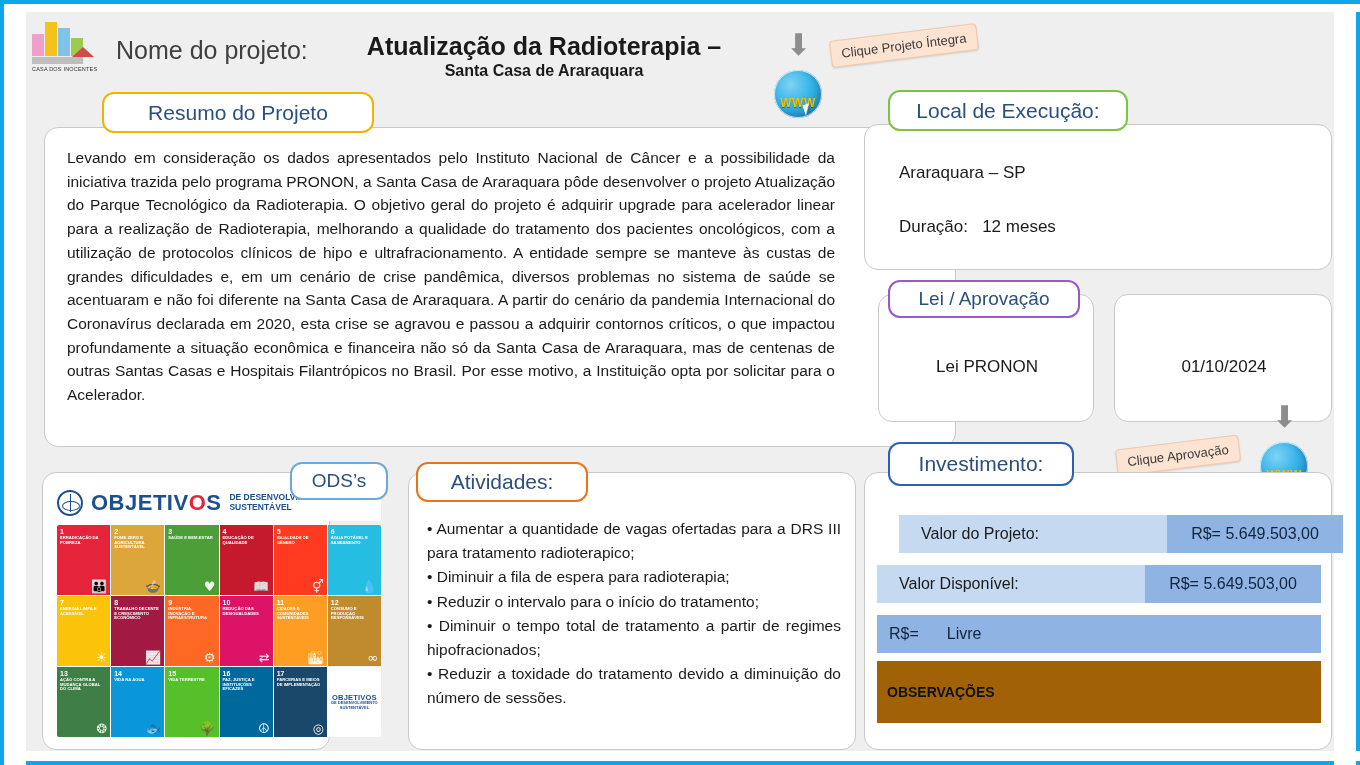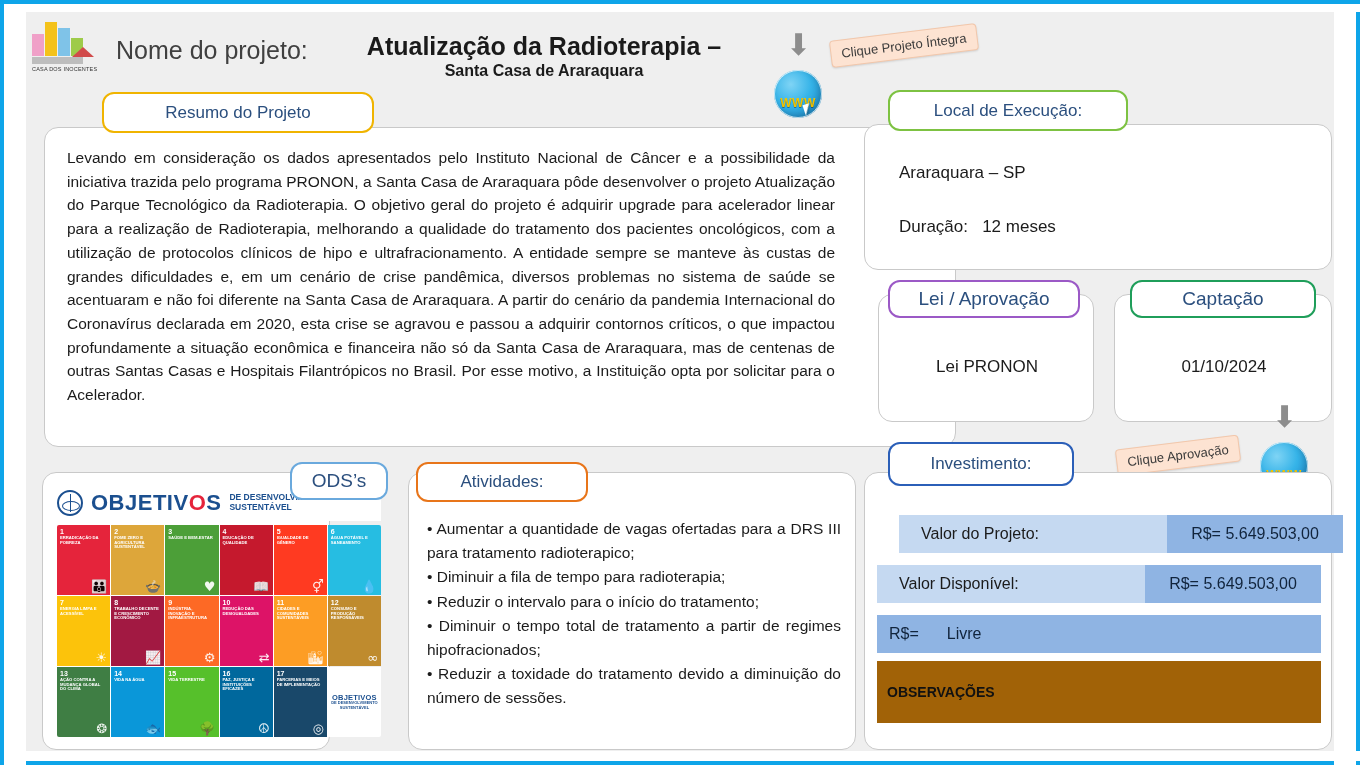--- a/index.html
+++ b/index.html
@@ -159,21 +159,21 @@
     box-sizing: border-box;
   }
   .pill {
     position: absolute;
     background: #ffffff;
     border-radius: 12px;
     box-sizing: border-box;
     display: flex;
     align-items: center;
     justify-content: center;
-    font-size: 17px;
+    font-size: 21px;
     color: #3c3c3c;
     padding: 0 14px;
     white-space: nowrap;
   }
 
   
   #resumo-card { left: 40px; top: 123px; width: 912px; height: 320px; }
   #resumo-pill {
     left: 98px; top: 88px; width: 272px; height: 41px;
     border: 2px solid #f0b400;
@@ -503,21 +503,20 @@
   <div class="pill" id="local-pill">Local de Execução:</div>
 
   <div class="card" id="lei-card">
     <div class="lei-text">Lei PRONON</div>
   </div>
   <div class="pill" id="lei-pill">Lei / Aprovação</div>
 
   <div class="card" id="capt-card">
     <div class="capt-text">01/10/2024</div>
   </div>
-  <div class="pill" id="capt-pill">Captação</div>
 
   <div class="arrow-down" style="left: 1268px; top: 398px;">⬇</div>
 
   <div class="globe" style="left: 1256px; top: 438px;">
     <div class="ball"></div>
     <div class="meridian"></div>
     <div class="www">WWW</div>
     <div class="cursor"></div>
   </div>
 
@@ -643,20 +642,20 @@
           <div class="w1">OBJETIVOS</div>
           <div class="w2">DE DESENVOLVIMENTO<br>SUSTENTÁVEL</div>
         </div>
       </div>
   </div>
   <div class="pill" id="ods-pill">ODS’s</div>
 
   <div class="card" id="ativ-card">
     <div class="ativ-list" id="ativ-list">
         <p class="ativ-item">• Aumentar a quantidade de vagas ofertadas para a DRS III para tratamento radioterapico;</p>
-        <p class="ativ-item">• Diminuir a fila de tempo para radioterapia;</p>
+        <p class="ativ-item">• Diminuir a fila de espera para radioterapia;</p>
         <p class="ativ-item">• Reduzir o intervalo para o início do tratamento;</p>
         <p class="ativ-item">• Diminuir o tempo total de tratamento a partir de regimes hipofracionados;</p>
         <p class="ativ-item">• Reduzir a toxidade do tratamento devido a diminuição do número de sessões.</p>
       </div>
   </div>
   <div class="pill" id="ativ-pill">Atividades:</div>
 </div>
 
 </body></html>

